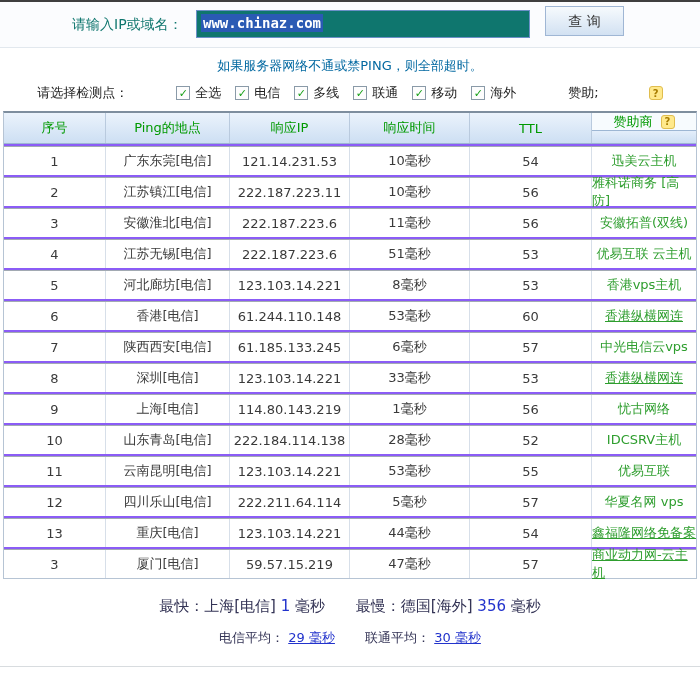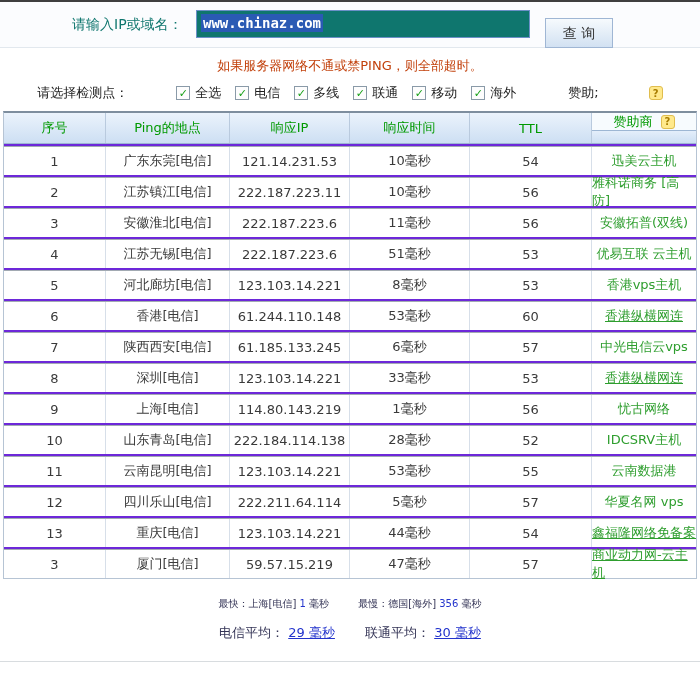--- a/index.html
+++ b/index.html
@@ -14,27 +14,27 @@
   .topbar { position:relative; height:46px; background:#fbfcfe; border-bottom:1px solid #e2e8ee; }
   .search-label { position:absolute; left:72px; top:14px; font-size:14px; color:#0f766e; }
   .search-input {
     position:absolute; left:196px; top:8px; width:334px; height:28px;
     background:#0f766e; border:1px solid #6b90c8; padding:4px 4px 3px 4px;
     font-family:"DejaVu Sans Mono","Liberation Mono",monospace; font-weight:bold; font-size:14px;
     cursor:text;
   }
   .selected-text { background:#2a5ab4; color:#fff; padding:1px 2px; }
   .query-btn {
-    position:absolute; left:545px; top:16px; width:68px; height:30px;
+    position:absolute; left:545px; top:4px; width:79px; height:30px;
     background:linear-gradient(#f6fafd,#d2e1f2); border:1px solid #9fb6d4;
     font-size:14px; color:#333; text-align:center; line-height:28px; cursor:pointer;
   }
 
   
-  .notice { margin-top:9px; text-align:center; font-size:13px; color:#c2410c; line-height:18px; }
+  .notice { margin-top:9px; text-align:center; font-size:13px; color:#0369a1; line-height:18px; }
   .filters {
     margin-top:8px; height:20px; display:flex; justify-content:center; align-items:center;
     font-size:13px; color:#1d1d1d;gap:38px;
   }
   .filters-label { margin-right:10px; }
   .chk { display:inline-flex; align-items:center; margin-right:14px; cursor:pointer; }
   .chk-box {
     width:14px; height:14px; background:#fdfdfd; border:1px solid #8a9aa8;
     display:inline-flex; align-items:center; justify-content:center;
     color:#18a018; font-size:11px; font-weight:bold; margin-right:5px;
@@ -42,21 +42,21 @@
   .sponsor-word { margin-right:12px; }
   .help-icon {
     width:14px; height:14px; background:#ffe98c; border:1px solid #e0bd4e; border-radius:3px;
     color:#a87d00; font-size:10px; font-weight:bold;
     display:inline-flex; align-items:center; justify-content:center; cursor:pointer;
   }
 
   
   .ptable {
     margin:8px 3px 0 3px; border:1px solid #b6c4d4; border-top:2px solid #7e8e9e;
-    background:#6d28d9;
+    background:#8b5cf6;
   }
   .thead { display:flex; height:31px; background:linear-gradient(#ebf3fc,#cddff3); border-bottom:1px solid #9db6d3; }
   .th {
     display:flex; align-items:center; justify-content:center;
     color:#009900; font-size:13px; border-right:1px solid #b9cade; height:100%;
   }
   .c-no { width:102px; } .c-loc { width:124px; } .c-ip { width:120px; }
   .c-time { width:120px; } .c-ttl { width:122px; } .c-sp { flex:1; border-right:none; }
   .th-sponsor { display:flex; flex-direction:column; align-items:stretch; justify-content:flex-start; padding:0; }
   .th-sponsor-top {
@@ -68,21 +68,21 @@
   .row { display:flex; height:29px; margin-top:2px; border-top:1px solid #a2aab2; background:#fff; }
   .cell {
     display:flex; align-items:center; justify-content:center;
     font-size:13px; color:#3a3a3a; border-right:1px solid #d7dfe9; height:100%;
   }
   .cell.c-sp { border-right:none; }
   .sponsor-link { color:#2e9e2e; text-decoration:none; cursor:pointer; }
   .sponsor-link.u { text-decoration:underline; }
 
   
-  .summary-1 { margin-top:18px; text-align:center; font-size:10px; color:#333355; }
+  .summary-1 { margin-top:18px; text-align:center; font-size:15px; color:#333355; }
   .summary-2 { margin-top:13px; text-align:center; font-size:13px; color:#333355; }
   .gap { display:inline-block; width:26px; }
   .val { color:#2233cc; }
   .val-link { color:#2233cc; text-decoration:underline; cursor:pointer; }
   .bottom-divider { margin-top:19px; border-top:1px solid #d8dcdf; height:0; }
 </style>
 </head>
 <body>
 
 <div class="top-edge"></div>
@@ -245,21 +245,21 @@
       <a class="sponsor-link">IDCSRV主机</a>
     </div>
   </div>
       <div class="row">
     <div class="cell c-no">11</div>
     <div class="cell c-loc">云南昆明[电信]</div>
     <div class="cell c-ip">123.103.14.221</div>
     <div class="cell c-time">53毫秒</div>
     <div class="cell c-ttl">55</div>
     <div class="cell c-sp">
-      <a class="sponsor-link">云南数据港</a>
+      <a class="sponsor-link">优易互联</a>
     </div>
   </div>
       <div class="row">
     <div class="cell c-no">12</div>
     <div class="cell c-loc">四川乐山[电信]</div>
     <div class="cell c-ip">222.211.64.114</div>
     <div class="cell c-time">5毫秒</div>
     <div class="cell c-ttl">57</div>
     <div class="cell c-sp">
       <a class="sponsor-link">华夏名网 vps</a>

